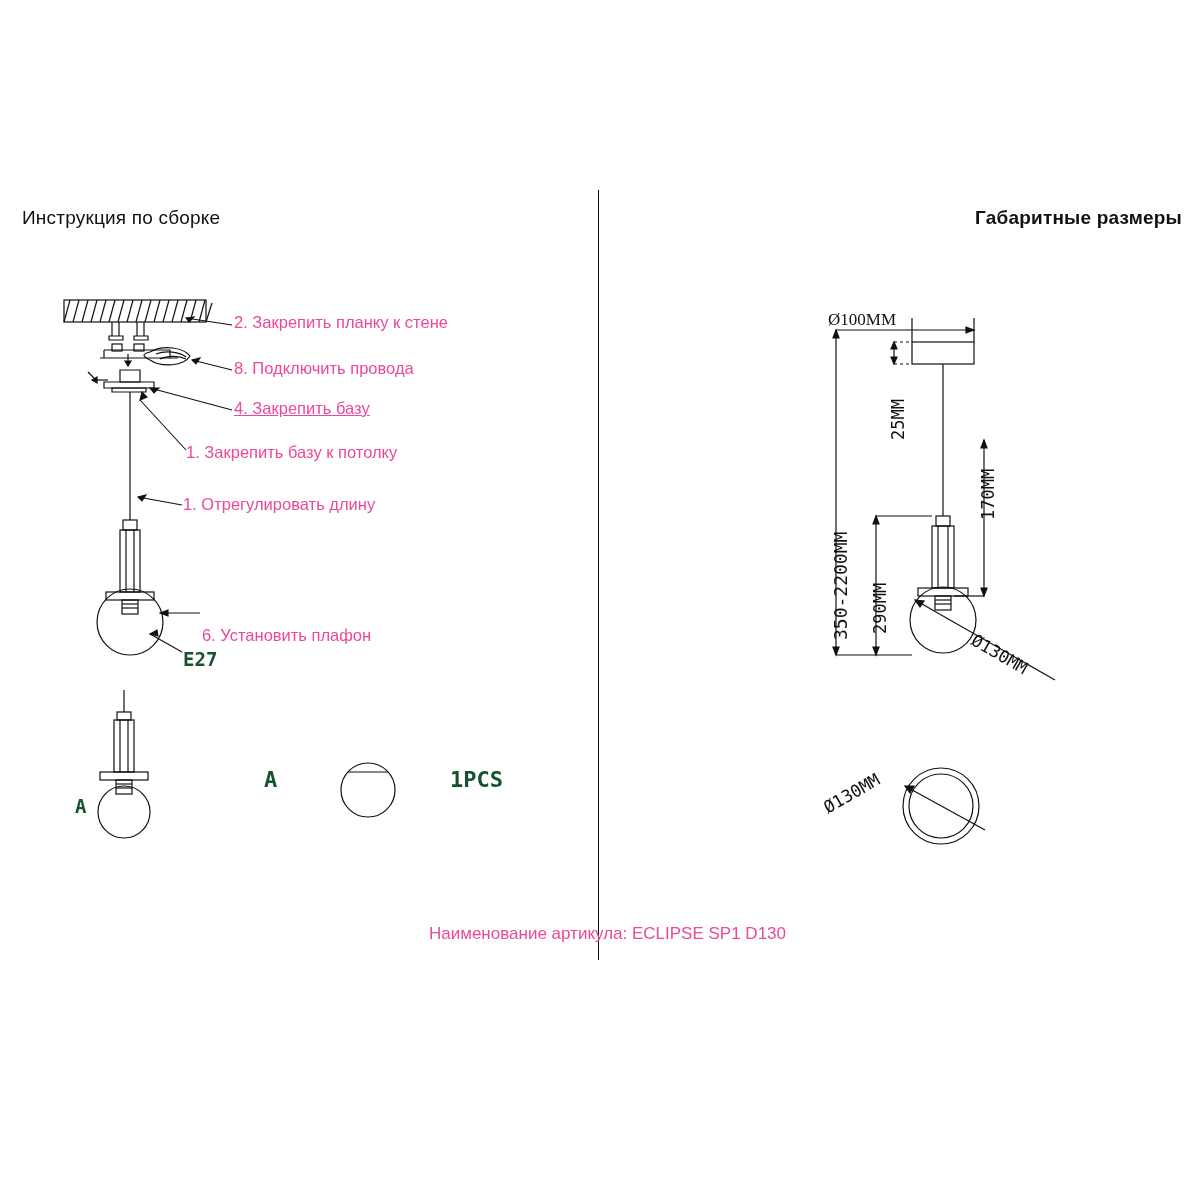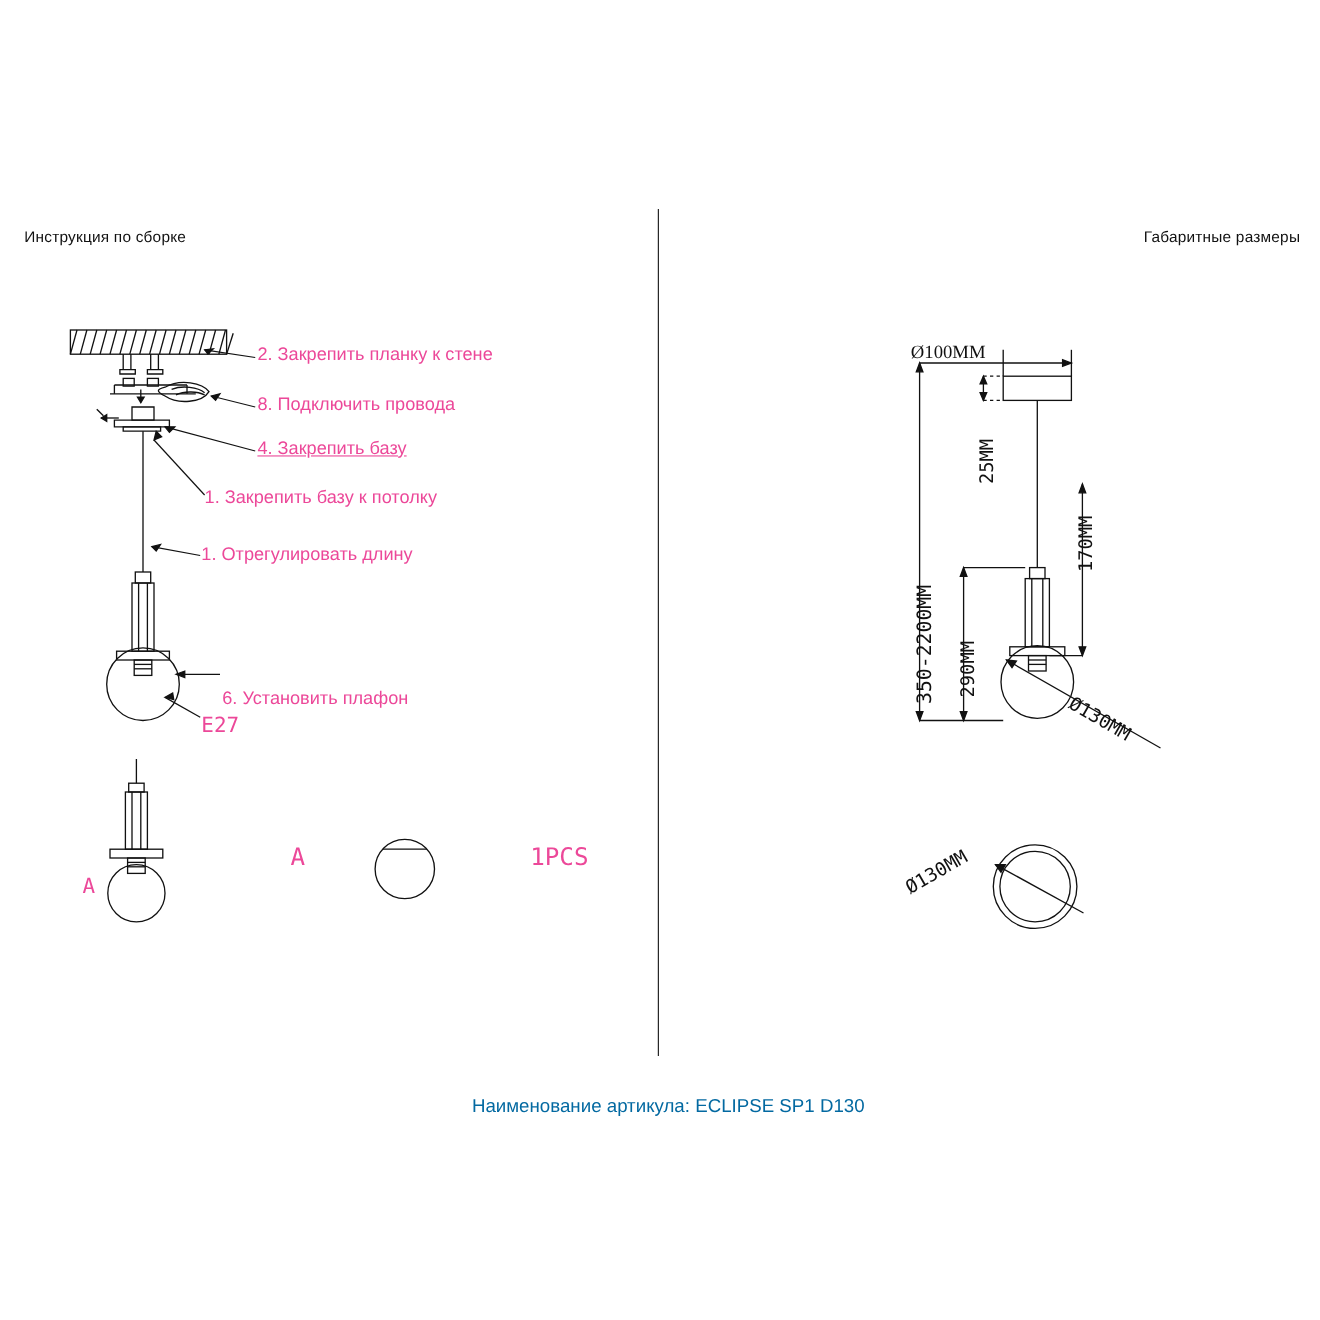--- a/index.html
+++ b/index.html
@@ -23,53 +23,53 @@
   .divider {
     position: absolute;
     left: 598px;
     top: 190px;
     width: 1px;
     height: 770px;
     background: #111;
   }
   .panel-title {
     position: absolute;
-    font-size: 14px;
+    font-size: 19px;
     letter-spacing: 0.2px;
     color: #111;
     white-space: nowrap;
   }
   #title-left  { left: 22px;  top: 207px; }
-  #title-right { right: 18px; top: 207px; }
+  #title-right { right: 18px; top: 207px; font-weight: bold; }
 
   .footer {
     position: absolute;
     left: 0;
     right: 0;
-    top: 996px;
+    top: 924px;
     text-align: center;
     font-size: 17px;
-    color: #0369a1;
+    color: #ec4899;
     padding-left: 15px;
   }
 
   
   .step {
     position: absolute;
     font-size: 16.5px;
     color: #ec4899;
     white-space: nowrap;
   }
   .plain-label {
     position: absolute;
     font-size: 19px;
-    color: #ec4899;
+    color: #14532d;
     white-space: nowrap;
     font-family: "DejaVu Sans Mono", monospace;
-    font-weight: normal;
+    font-weight: bold;
   }
   svg { display: block; }
   .vec {
     position: absolute;
     left: 0;
     top: 0;
     width: 1200px;
     height: 1200px;
     pointer-events: none;
   }
@@ -270,21 +270,21 @@
   <div class="step" style="left:183px; top:495px;">1. Отрегулировать длину</div>
 
   <div class="step" style="left:202px; top:603px;margin-top:23px;">6. Установить плафон</div>
 
   <div class="plain-label" style="left:183px; top:648px;">E27</div>
 
   <div class="plain-label" style="left:75px; top:795px;">A</div>
 
   <div class="plain-label" style="left:264px; top:767px; font-size:22px;">A</div>
 
-  <div class="plain-label" style="left:450px; top:767px; font-size:22px;margin-left:32px;">1PCS</div>
+  <div class="plain-label" style="left:450px; top:767px; font-size:22px;">1PCS</div>
 
   <div class="dim" style="left:828px; top:310px;font-family:Liberation Serif, serif;">Ø100MM</div>
 
   <div class="dim rot90" style="left:888px; top:440px;">25MM</div>
 
   <div class="dim rot90" style="left:830px; top:640px; font-size:18px;">350-2200MM</div>
 
   <div class="dim rot90" style="left:870px; top:634px;">290MM</div>
 
   <div class="dim rot90" style="left:978px; top:520px;">170MM</div>

